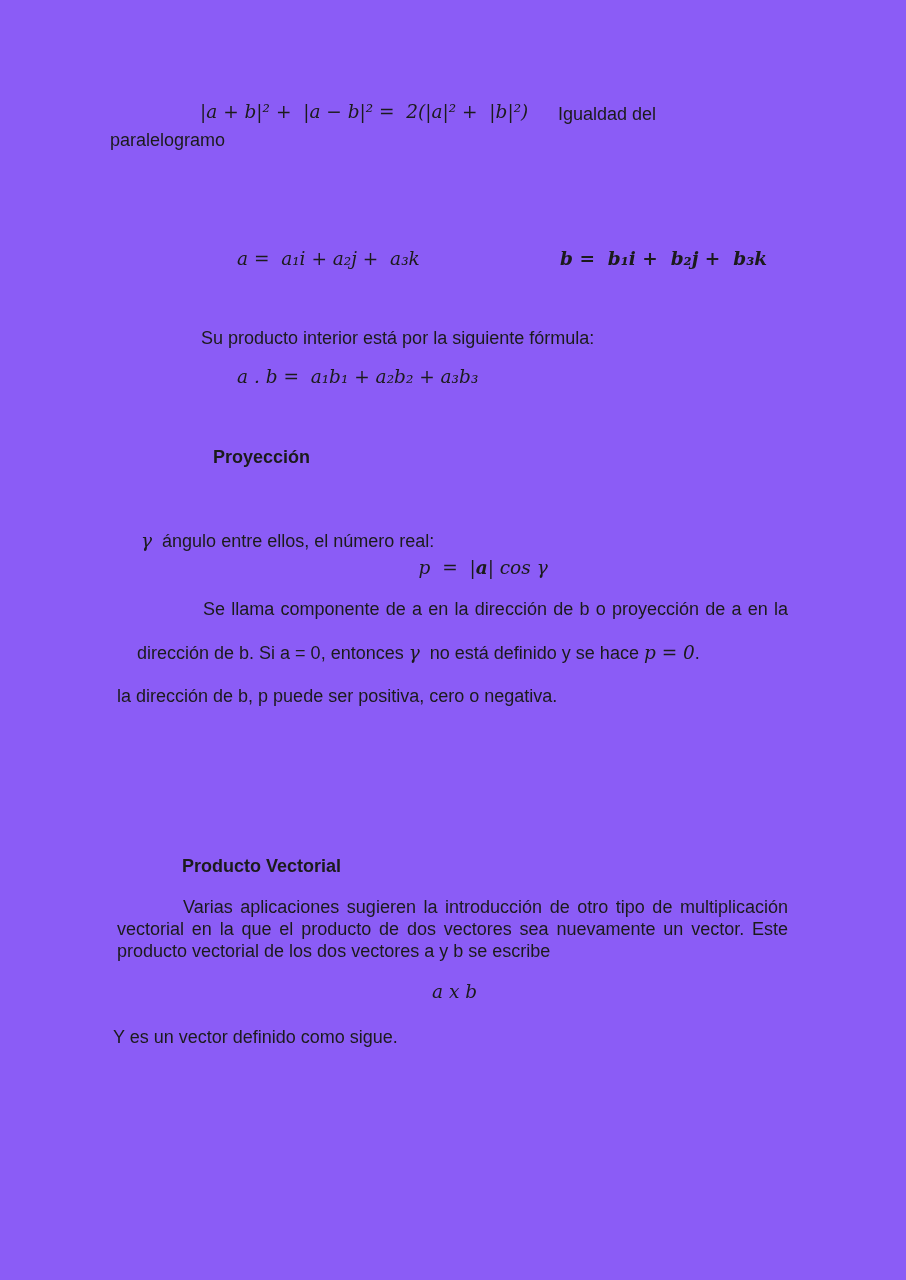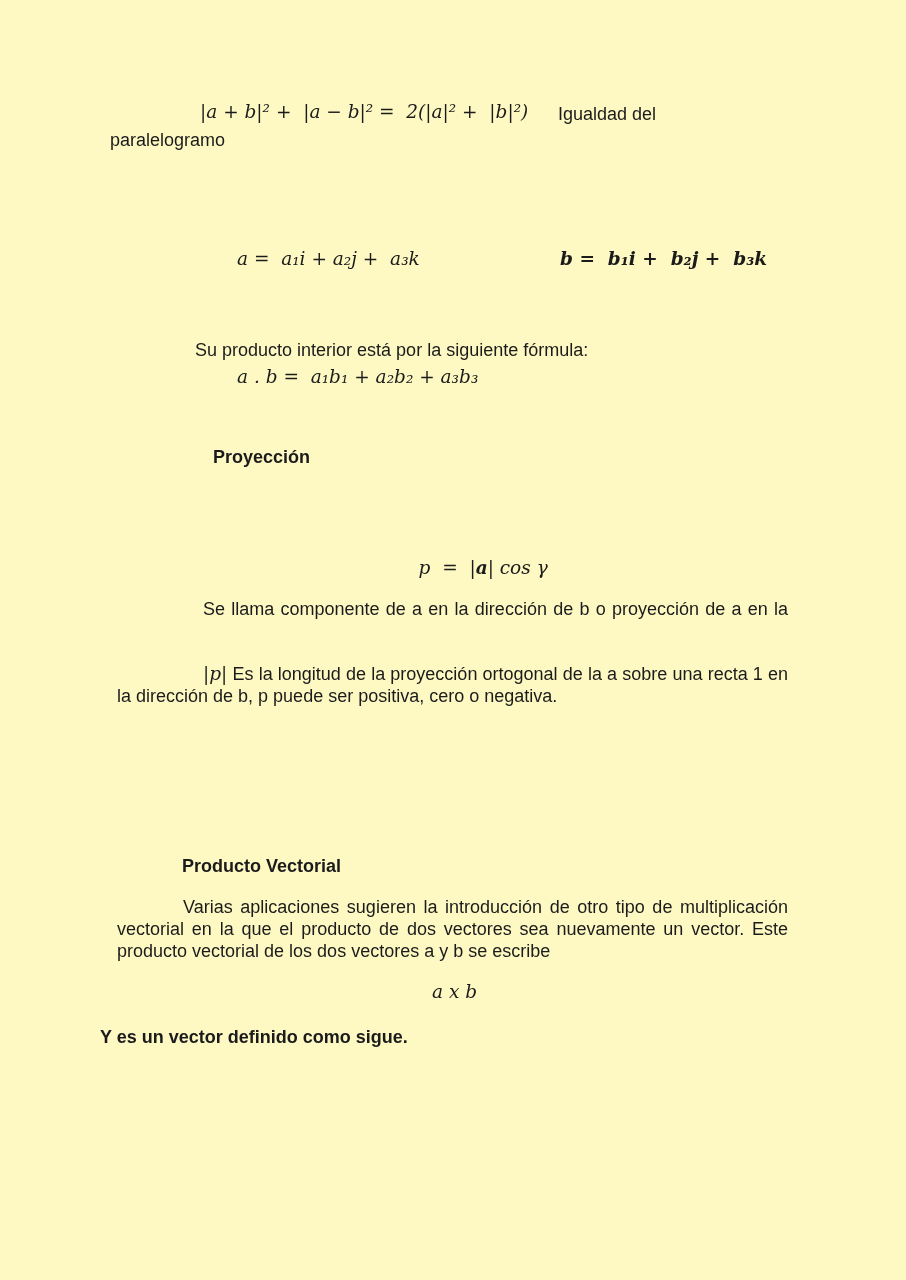--- a/index.html
+++ b/index.html
@@ -1,19 +1,19 @@
 <!DOCTYPE html>
 <html><head>
 <meta charset="utf-8">
 <style>
   html,body{margin:0;padding:0;background:#ffffff;}
   #page{
     position:relative;
     width:906px;height:1280px;
-    background:#fef9c3;
+    background:#8b5cf6;
     color:#1b1b1b;
     overflow:hidden;
     font-family:"Liberation Sans",sans-serif;
   }
   .line{
     position:absolute;
     font-size:18px;
     line-height:22px;
     white-space:pre;
     color:#1b1b1b;
@@ -30,66 +30,69 @@
     font-size:18.5px;
   }
   .math .mb, .mb{font-weight:bold;}
   
   .l-eq1      {left:200px; top:101px;}
   .l-eq1lab   {left:558px; top:103px;}
   .l-eq1lab2  {left:110px; top:129px;}
   .l-comp     {left:203px; top:209px;}
   .l-eqa      {left:237px; top:248px;}
   .l-eqb      {left:560px; top:248px;font-weight:bold;}
-  .l-inner    {left:195px; top:327px;margin-top:12px;}
+  .l-inner    {left:201px; top:327px;}
   .l-eqdot    {left:237px; top:366px;text-align:center;}
   .l-hproj    {left:197px; top:446px;margin-left:16px;}
   .l-proj1    {left:203px; top:486px; width:585px;}
   .l-proj2    {left:121px; top:508px;}
   .l-eqp      {left:395px; top:535px;}
   .l-se1      {left:203px; top:598px; width:585px;}
   .l-se2      {left:117px; top:620px;}
   .l-len1     {left:203px; top:663px; width:585px;}
   .l-len2     {left:117px; top:685px;}
   .l-hcross   {left:182px; top:855px;}
   .l-cross1   {left:183px; top:896px; width:605px;}
   .l-cross2   {left:117px; top:918px; width:671px;}
   .l-cross3   {left:117px; top:940px;}
   .l-eqcross  {left:432px; top:981px;}
-  .l-final    {left:100px; top:1026px;font-weight:bold;}
+  .l-final    {left:113px; top:1026px;}
 </style>
 </head>
 <body>
 
 <div id="page">
 
   <div class="line math l-eq1">|a + b|² +  |a − b|² =  2(|a|² +  |b|²)</div>
   <div class="line l-eq1lab">Igualdad del</div>
   <div class="line l-eq1lab2">paralelogramo</div>
 
 
   <div class="line math l-eqa">a =  a₁i + a₂j +  a₃k</div>
   <div class="line math l-eqb">b =  b₁i +  b₂j +  b₃k</div>
 
   <div class="line l-inner">Su producto interior está por la siguiente fórmula:</div>
 
   <div class="line math l-eqdot">a . b =  a₁b₁ + a₂b₂ + a₃b₃</div>
 
   <div class="line bold l-hproj">Proyección</div>
 
+  <div class="line l-proj2">
+    <span class="math">γ</span><span>  ángulo entre ellos, el número real:</span>
+  </div>
 
   <div class="line math l-eqp">
     <span>p  =  |</span><span class="mb">a</span><span>| cos γ</span>
   </div>
 
   <div class="line just l-se1">Se llama componente de a en la dirección de b o proyección de a en la</div>
+  <div class="line l-se2">
+    <span>dirección de b. Si a = 0, entonces </span><span class="math">γ</span><span>  no está definido y se hace </span><span class="math">p = 0</span><span>.</span>
+  </div>
 
-  <div class="line just l-len1">
-    <span class="math">|p|</span><span> Es la longitud de la proyección ortogonal de la a sobre una recta 1 en</span>
-  </div>
   <div class="line l-len2">la dirección de b, p puede ser positiva, cero o negativa.</div>
 
   <div class="line bold l-hcross">Producto Vectorial</div>
 
   <div class="line just l-cross2">vectorial en la que el producto de dos vectores sea nuevamente un vector. Este</div>
   <div class="line just l-cross1">Varias aplicaciones sugieren la introducción de otro tipo de multiplicación</div>
   <div class="line l-cross3">producto vectorial de los dos vectores a y b se escribe</div>
 
   <div class="line math l-eqcross">a x b</div>
 

